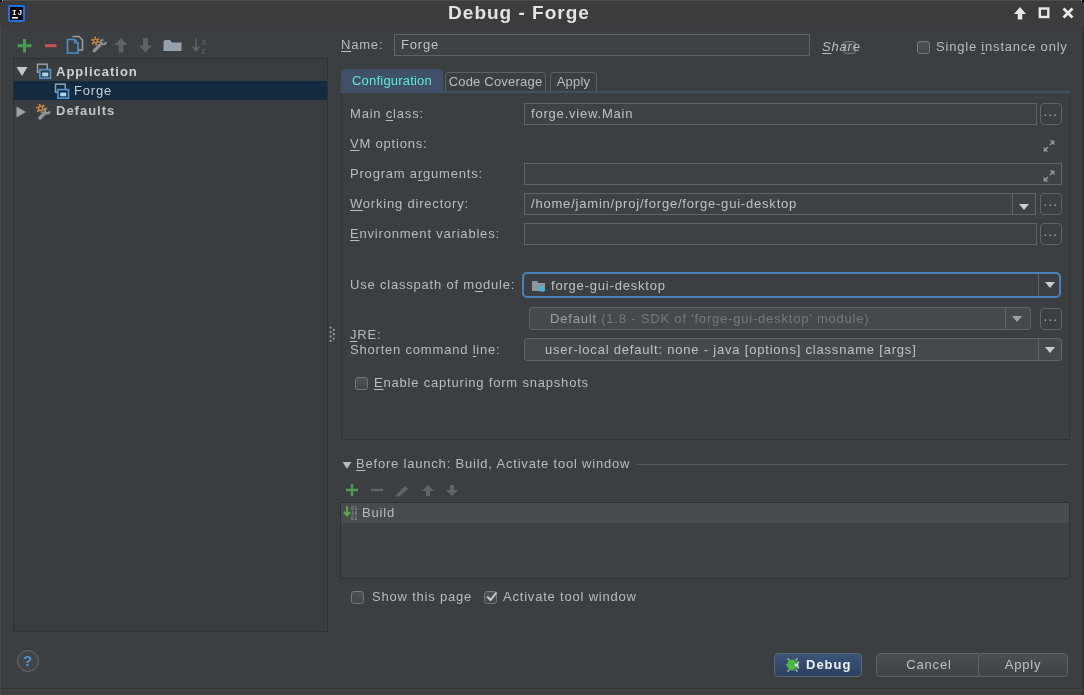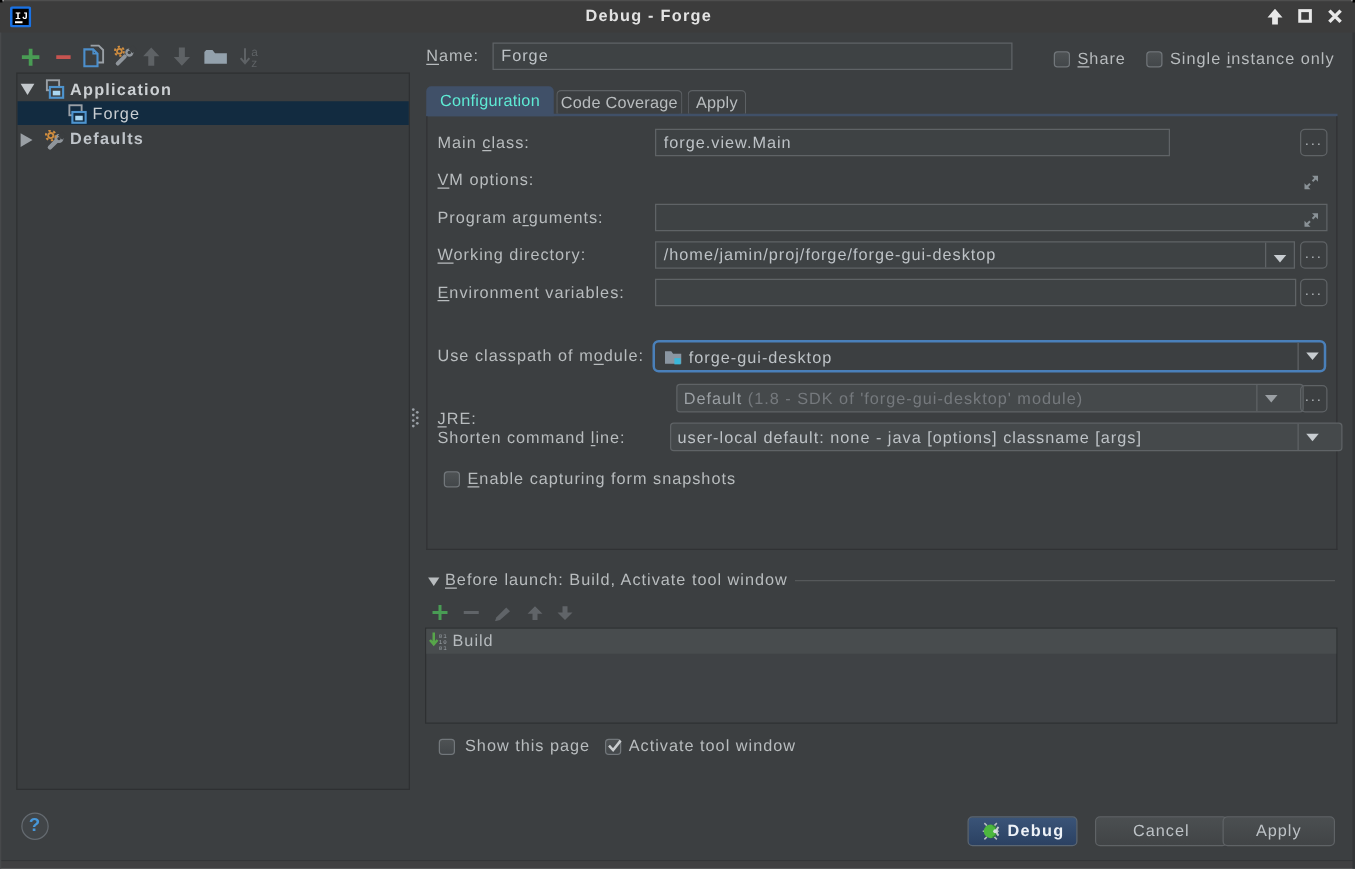--- a/index.html
+++ b/index.html
@@ -4,26 +4,26 @@
 <style>
   html,body{margin:0;padding:0;}
   body{width:1084px;height:695px;overflow:hidden;}
   .win{position:relative;width:1084px;height:695px;background:#3c3f41;
        font-family:"Liberation Sans",sans-serif;font-size:13px;color:#bbbec0;letter-spacing:0.8px;}
   .abs{position:absolute;}
   .lbl{position:absolute;color:#b8bcbe;white-space:nowrap;}
   .u{text-decoration:underline;text-underline-offset:2px;}
   
   .titlebar{position:absolute;left:0;top:0;width:1084px;height:26px;background:#3c3c3c;border-top:1px solid #4e4e4e;box-sizing:border-box;}
-  .title{position:absolute;top:0;left:0;text-align:center;line-height:26px;color:#e3e3e3;font-weight:bold;font-size:13px;letter-spacing:1px;}
+  .title{position:absolute;top:0;left:0;text-align:center;line-height:26px;color:#e3e3e3;font-weight:bold;font-size:19px;letter-spacing:1px;}
   
   .fld{position:absolute;background:#3e4244;border:1px solid #5f6366;box-sizing:border-box;
        color:#bdc2c6;line-height:20px;padding-left:6px;white-space:nowrap;overflow:hidden;}
   .combo{position:absolute;background:#45494b;border:1px solid #5f6366;border-radius:3px;box-sizing:border-box;
-       color:#bdc2c6;line-height:21px;padding-left:5px;white-space:nowrap;margin-left:12px;}
+       color:#bdc2c6;line-height:21px;padding-left:20px;white-space:nowrap;}
   .dots{position:absolute;width:22px;height:22px;border:1px solid #5f6366;border-radius:4px;box-sizing:border-box;
         color:#aeb3b6;text-align:center;line-height:17px;font-size:12px;letter-spacing:1.5px;}
   .cb{position:absolute;width:13px;height:13px;border:1px solid #72777b;border-radius:3px;box-sizing:border-box;
       background:linear-gradient(#4e5254,#43474a);}
   .btn{position:absolute;height:24px;border:1px solid #5f6366;border-radius:4px;box-sizing:border-box;
        color:#bdc2c6;text-align:center;line-height:22px;}
 </style>
 </head>
 <body>
 <div class="win">
@@ -117,36 +117,36 @@
     <circle cx="1.6" cy="6" r="1.1" fill="#9aa0a6"></circle>
       <circle cx="4.8" cy="8.2" r="1.1" fill="#9aa0a6"></circle>
     <circle cx="1.6" cy="10.4" r="1.1" fill="#9aa0a6"></circle>
       <circle cx="4.8" cy="12.6" r="1.1" fill="#9aa0a6"></circle>
     <circle cx="1.6" cy="14.8" r="1.1" fill="#9aa0a6"></circle>
   </svg>
 
   <div class="lbl" style="left:341px;top:34px;line-height:22px;"><span class="u">N</span>ame:</div>
   <div class="fld" style="left:394px;top:34px;width:416px;height:22px;">Forge</div>
   <div class="cb" style="left:843px;top:41px;"></div>
-  <div class="lbl" style="left:862px;top:36px;line-height:22px;"><span class="u">S</span>hare</div>
+  <div class="lbl" style="left:822px;top:36px;line-height:22px;font-style:italic;"><span class="u">S</span>hare</div>
   <div class="cb" style="left:917px;top:41px;"></div>
   <div class="lbl" style="left:936px;top:36px;line-height:22px;">Single <span class="u">i</span>nstance only</div>
 
   <div class="abs" style="left:341px;top:69px;width:102px;height:24px;background:#405068;border-radius:4px 4px 0 0;
        color:#5eead4;text-align:center;line-height:24px;white-space:nowrap;letter-spacing:0.2px;">Configuration</div>
   <div class="abs" style="left:445px;top:72px;width:101px;height:19px;border:1px solid #5d6164;border-bottom:none;border-radius:4px 4px 0 0;box-sizing:border-box;
        color:#b8bcbe;text-align:center;line-height:18px;white-space:nowrap;letter-spacing:0.2px;">Code Coverage</div>
   <div class="abs" style="left:550px;top:72px;width:47px;height:19px;border:1px solid #5d6164;border-bottom:none;border-radius:4px 4px 0 0;box-sizing:border-box;
        color:#b8bcbe;text-align:center;line-height:18px;white-space:nowrap;letter-spacing:0.2px;">Apply</div>
   <div class="abs" style="left:341px;top:91px;width:729px;height:2px;background:#405068;"></div>
 
   <div class="abs" style="left:341px;top:93px;width:729px;height:347px;border:1px solid #303234;border-top:none;box-sizing:border-box;"></div>
 
   <div class="lbl" style="left:350px;top:103px;line-height:22px;">Main <span class="u">c</span>lass:</div>
-  <div class="fld" style="left:524px;top:103px;width:412px;height:22px;">forge.view.Main</div>
+  <div class="fld" style="left:524px;top:103px;width:513px;height:22px;">forge.view.Main</div>
   <div class="dots" style="left:1040px;top:103px;">...</div>
 
   <div class="lbl" style="left:350px;top:133px;line-height:22px;"><span class="u">V</span>M options:</div>
   <svg class="abs" style="left:1042px;top:139px" width="14" height="14">
     <path d="M8 6 L10.4 3.6" stroke="#8a9297" stroke-width="1.6"></path>
     <path d="M12.4 1.6 L12.4 6.4 L7.6 1.6 Z" fill="#8a9297"></path>
     <path d="M6 8 L3.6 10.4" stroke="#8a9297" stroke-width="1.6"></path>
     <path d="M1.6 12.4 L1.6 7.6 L6.4 12.4 Z" fill="#8a9297"></path>
   </svg>
 

